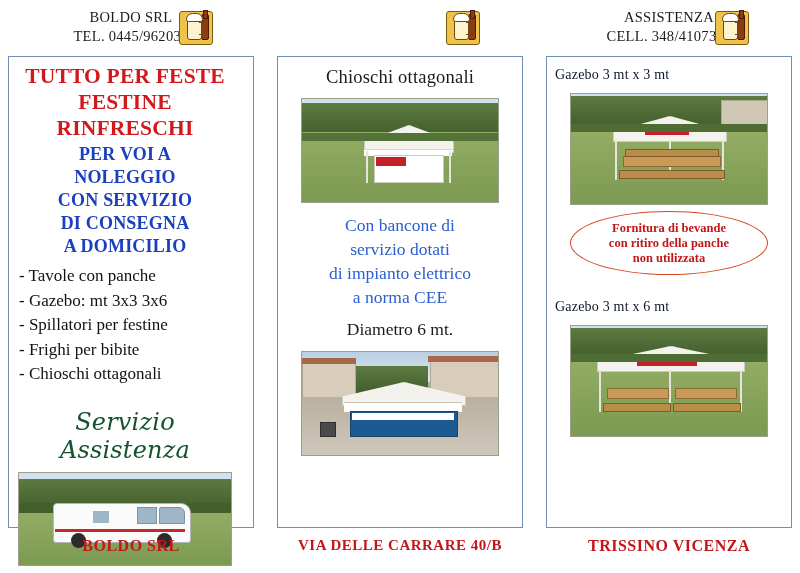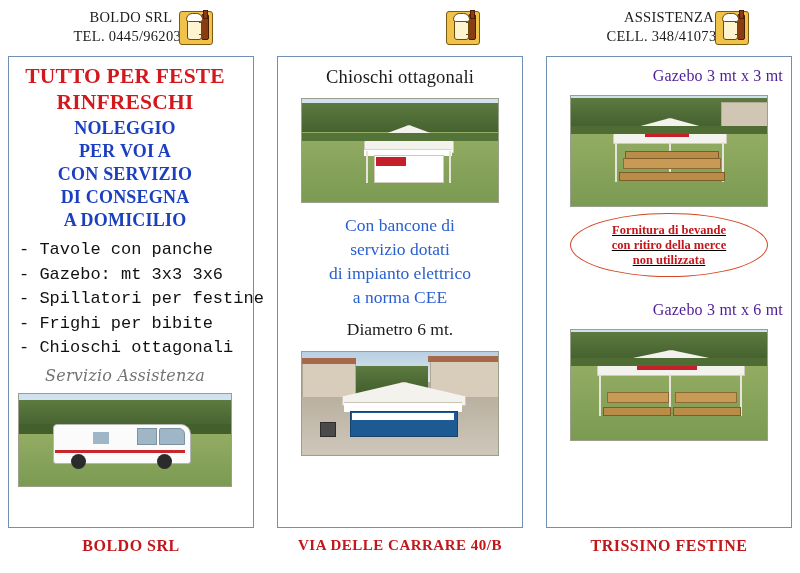--- a/index.html
+++ b/index.html
@@ -146,35 +146,34 @@
     color: #1b3fbf;
     font-weight: bold;
     font-size: 18px;
     line-height: 23px;
     letter-spacing: 0.2px;
     margin-top: 2px;
   }
   .bullet-list {
     margin-top: 6px;
     padding: 0 0 0 2px;
-    font-family: Liberation Mono, monospace;
   }
   .bullet-list .item {
     font-size: 17px;
     color: #111111;
     line-height: 24.5px;
     white-space: nowrap;
   }
   .script-red {
-    color: #737373;
-    font-size: 16px;
+    color: #14532d;
+    font-size: 24px;
     font-style: italic;
     font-family: "DejaVu Serif", serif;
     text-align: center;
-    margin-top: 5px;
+    margin-top: 21px;
     letter-spacing: 0.2px;
   }
 
   
   .photo {
     position: relative;
     overflow: hidden;
     background: #8aa36a;
     border: 1px solid #9aa08c;
     box-sizing: border-box;
@@ -281,37 +280,36 @@
   }
   .cap-dark-sm {
     text-align: center;
     font-size: 17.5px;
     color: #1b1b1b;
     line-height: 24px;
   }
 
   
   .cap3 {
-    text-align: right;
-    font-size: 16px;
-    color: #4c1d95;
+    text-align: left;
+    font-size: 14px;
+    color: #0f172a;
     letter-spacing: 0.2px;
   }
   .oval {
     position: relative;
     margin: 6px auto 0 auto;
     width: 196px;
     height: 62px;
     border: 1.6px solid #d4451f;
     border-radius: 50%;
     display: flex;
     flex-direction: column;
     align-items: center;
     justify-content: center;
-    text-decoration: underline;
   }
   .oval .oval-line {
     color: #c2161a;
     font-size: 12.5px;
     font-weight: bold;
     line-height: 15px;
     text-align: center;
   }
 </style>
 </head>
@@ -330,25 +328,26 @@
         <div class="bottle-neck"></div>
         <div class="mug-body"></div>
         <div class="mug-foam"></div>
         <div class="mug-handle"></div>
       </div>
     </div>
 
     <div class="panel panel-1">
       <div class="title-red">
         <div>TUTTO PER FESTE</div>
+        <div>FESTINE</div>
         <div>RINFRESCHI</div>
       </div>
       <div class="title-blue">
+        <div>PER VOI A</div>
         <div>NOLEGGIO</div>
-        <div>PER VOI A</div>
         <div>CON SERVIZIO</div>
         <div>DI CONSEGNA</div>
         <div>A DOMICILIO</div>
       </div>
 
       <div class="bullet-list">
         <div class="item">- Tavole con panche</div>
         <div class="item">- Gazebo: mt 3x3  3x6</div>
         <div class="item">- Spillatori per festine</div>
         <div class="item">- Frighi per bibite</div>
@@ -461,21 +460,21 @@
         <div class="tent-leg" style="left:151px;top:46px;height:40px;"></div>
         <div class="tent-leg" style="left:98px;top:46px;height:36px;"></div>
         <div class="table-wood" style="left:52px;top:62px;width:96px;height:9px;"></div>
         <div class="bench-wood" style="left:48px;top:76px;width:104px;height:7px;"></div>
         <div class="bench-wood" style="left:54px;top:55px;width:92px;height:6px;"></div>
         <div class="hedge" style="left:0;top:30px;width:100%;height:8px;background:#4f6c35;"></div>
       </div>
 
       <div class="oval">
         <div class="oval-line">Fornitura di bevande</div>
-        <div class="oval-line">con ritiro della merce</div>
+        <div class="oval-line">con ritiro della panche</div>
         <div class="oval-line">non utilizzata</div>
       </div>
 
       <div class="cap3" style="margin-top:24px;">Gazebo 3 mt x 6 mt</div>
 
       <div class="photo" style="width:198px;height:112px;margin:10px auto 0 auto;">
         <div class="sky" style="height:32px;"></div>
         <div class="trees" style="top:2px;height:32px;"></div>
         <div class="grass" style="height:76px;"></div>
         <div class="tent-roof slant" style="left:26px;top:20px;width:146px;height:24px;"></div>
@@ -484,16 +483,16 @@
         <div class="tent-leg" style="left:169px;top:44px;height:42px;"></div>
         <div class="tent-leg" style="left:98px;top:44px;height:38px;"></div>
         <div class="table-wood" style="left:36px;top:62px;width:60px;height:9px;"></div>
         <div class="table-wood" style="left:104px;top:62px;width:60px;height:9px;"></div>
         <div class="bench-wood" style="left:32px;top:77px;width:66px;height:7px;"></div>
         <div class="bench-wood" style="left:102px;top:77px;width:66px;height:7px;"></div>
         <div class="hedge" style="left:0;top:28px;width:100%;height:8px;background:#4f6c35;"></div>
       </div>
     </div>
 
-    <div class="col-footer">TRISSINO FESTINE</div>
+    <div class="col-footer">TRISSINO VICENZA</div>
   </div>
 
 </div>
 
 </body></html>

